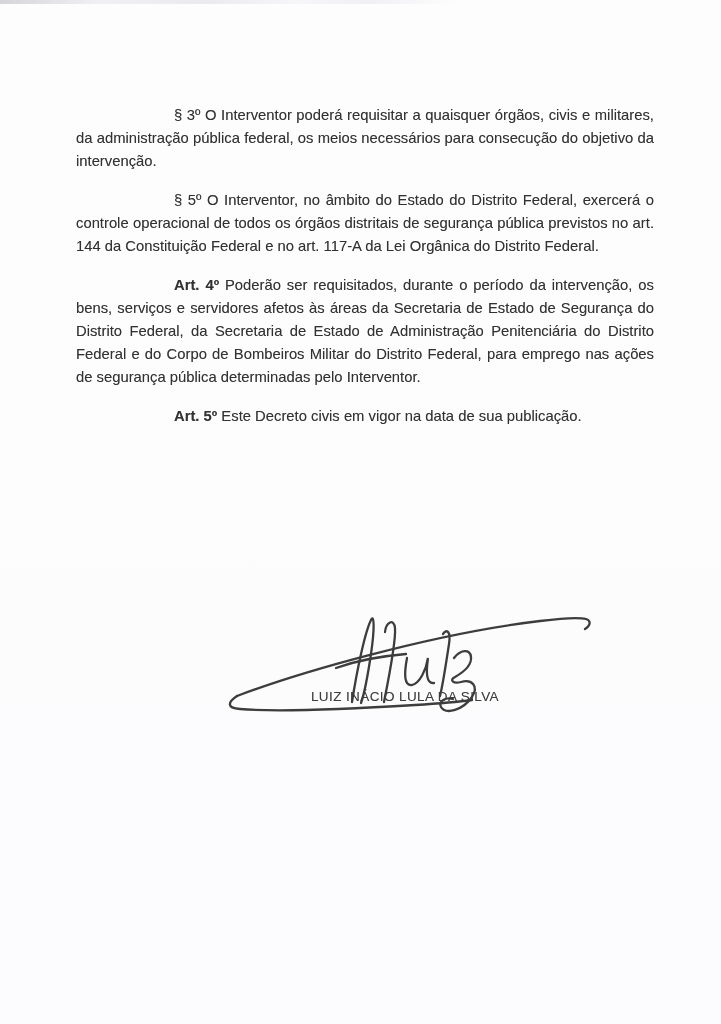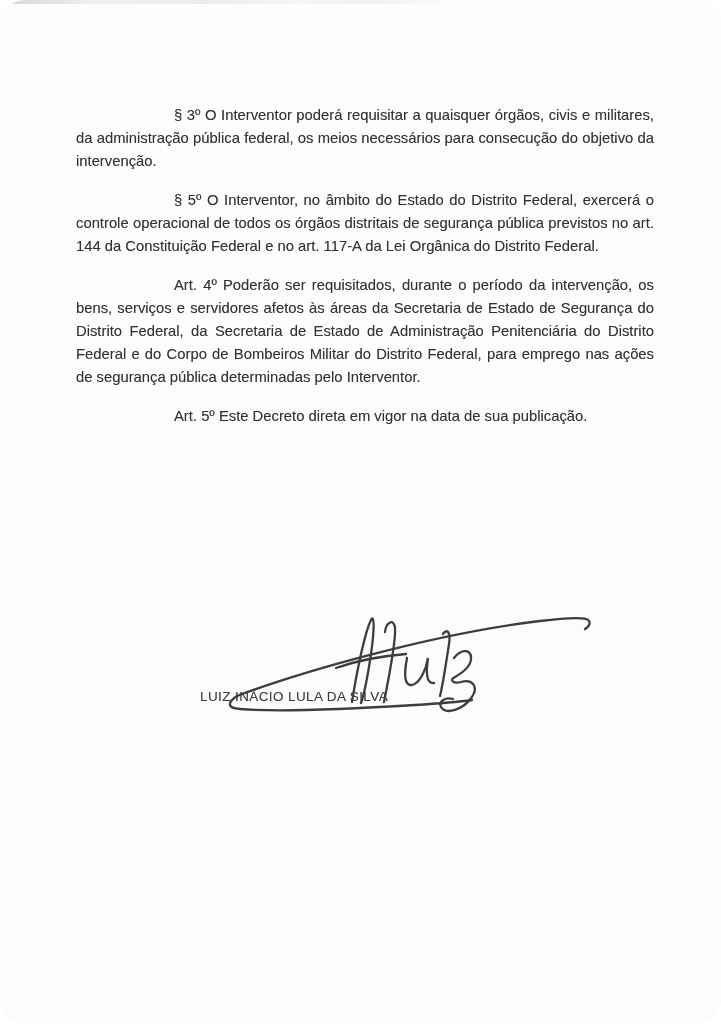--- a/index.html
+++ b/index.html
@@ -7,21 +7,20 @@
     padding: 0;
     background: #ffffff;
   }
   .page {
     position: relative;
     width: 721px;
     height: 1024px;
     background: linear-gradient(180deg, #fdfdfe 0%, #fdfcfd 60%, #fcfbfd 100%);
     overflow: hidden;
     font-family: "Liberation Sans", sans-serif;
-    border-radius: 25px;
   }
   .scan-artifact-top {
     position: absolute;
     top: 0; left: 0;
     width: 540px; height: 4px;
     background: linear-gradient(90deg,
       rgba(110,110,125,0.28) 0%,
       rgba(130,130,145,0.10) 18%,
       rgba(140,140,155,0.16) 38%,
       rgba(140,140,155,0.06) 55%,
@@ -37,37 +36,38 @@
     font-size: 14.8px;
     line-height: 23px;
     text-shadow: 0 0 0.5px rgba(40,40,40,0.35);
   }
   .para {
     margin: 0 0 16px 0;
     text-align: justify;
     text-indent: 98px;
   }
   .para .prefix { font-weight: normal; }
-  .para .prefix.bold { font-weight: normal; }
+  .para .prefix.bold { font-weight: bold; }
   .signature-block {
     position: absolute;
     top: 606px;
     left: 200px;
     width: 410px;
     height: 118px;
   }
   .signature-block svg {
     position: absolute;
     top: 0; left: 0;
   }
   .signatory-name {
     position: absolute;
     top: 83px;
     left: 0;
     width: 410px;
+    text-align: center;
     font-size: 13.5px;
     letter-spacing: 0.4px;
     color: #3e3e3e;
     text-shadow: 0 0 0.5px rgba(40,40,40,0.3);
   }
 </style>
 </head>
 <body>
 
 <div class="page">
@@ -76,21 +76,21 @@
 
   <div class="text-block">
 
     <p class="para"><span class="prefix">§ 3º</span> <span>O Interventor poderá requisitar a quaisquer órgãos, civis e militares, da administração pública federal, os meios necessários para consecução do objetivo da intervenção.</span></p>
 
 
     <p class="para"><span class="prefix">§ 5º</span> <span>O Interventor, no âmbito do Estado do Distrito Federal, exercerá o controle operacional de todos os órgãos distritais de segurança pública previstos no art. 144 da Constituição Federal e no art. 117-A da Lei Orgânica do Distrito Federal.</span></p>
 
     <p class="para"><span class="prefix bold">Art. 4º</span> <span>Poderão ser requisitados, durante o período da intervenção, os bens, serviços e servidores afetos às áreas da Secretaria de Estado de Segurança do Distrito Federal, da Secretaria de Estado de Administração Penitenciária do Distrito Federal e do Corpo de Bombeiros Militar do Distrito Federal, para emprego nas ações de segurança pública determinadas pelo Interventor.</span></p>
 
-    <p class="para"><span class="prefix bold">Art. 5º</span> <span>Este Decreto direta em vigor na data de sua publicação.</span></p>
+    <p class="para"><span class="prefix bold">Art. 5º</span> <span>Este Decreto civis em vigor na data de sua publicação.</span></p>
 
 
   </div>
 
   <div class="signature-block">
     <svg width="410" height="118" viewBox="0 0 410 118">
       <g fill="none" stroke="#2d2d2d" stroke-width="2.3" stroke-linecap="round" opacity="0.92">
 
         <path d="M 37 90 C 95 68 230 28 340 15 C 360 12.5 378 11 386 13 C 391 14.5 391 19 385 23"></path>
 

